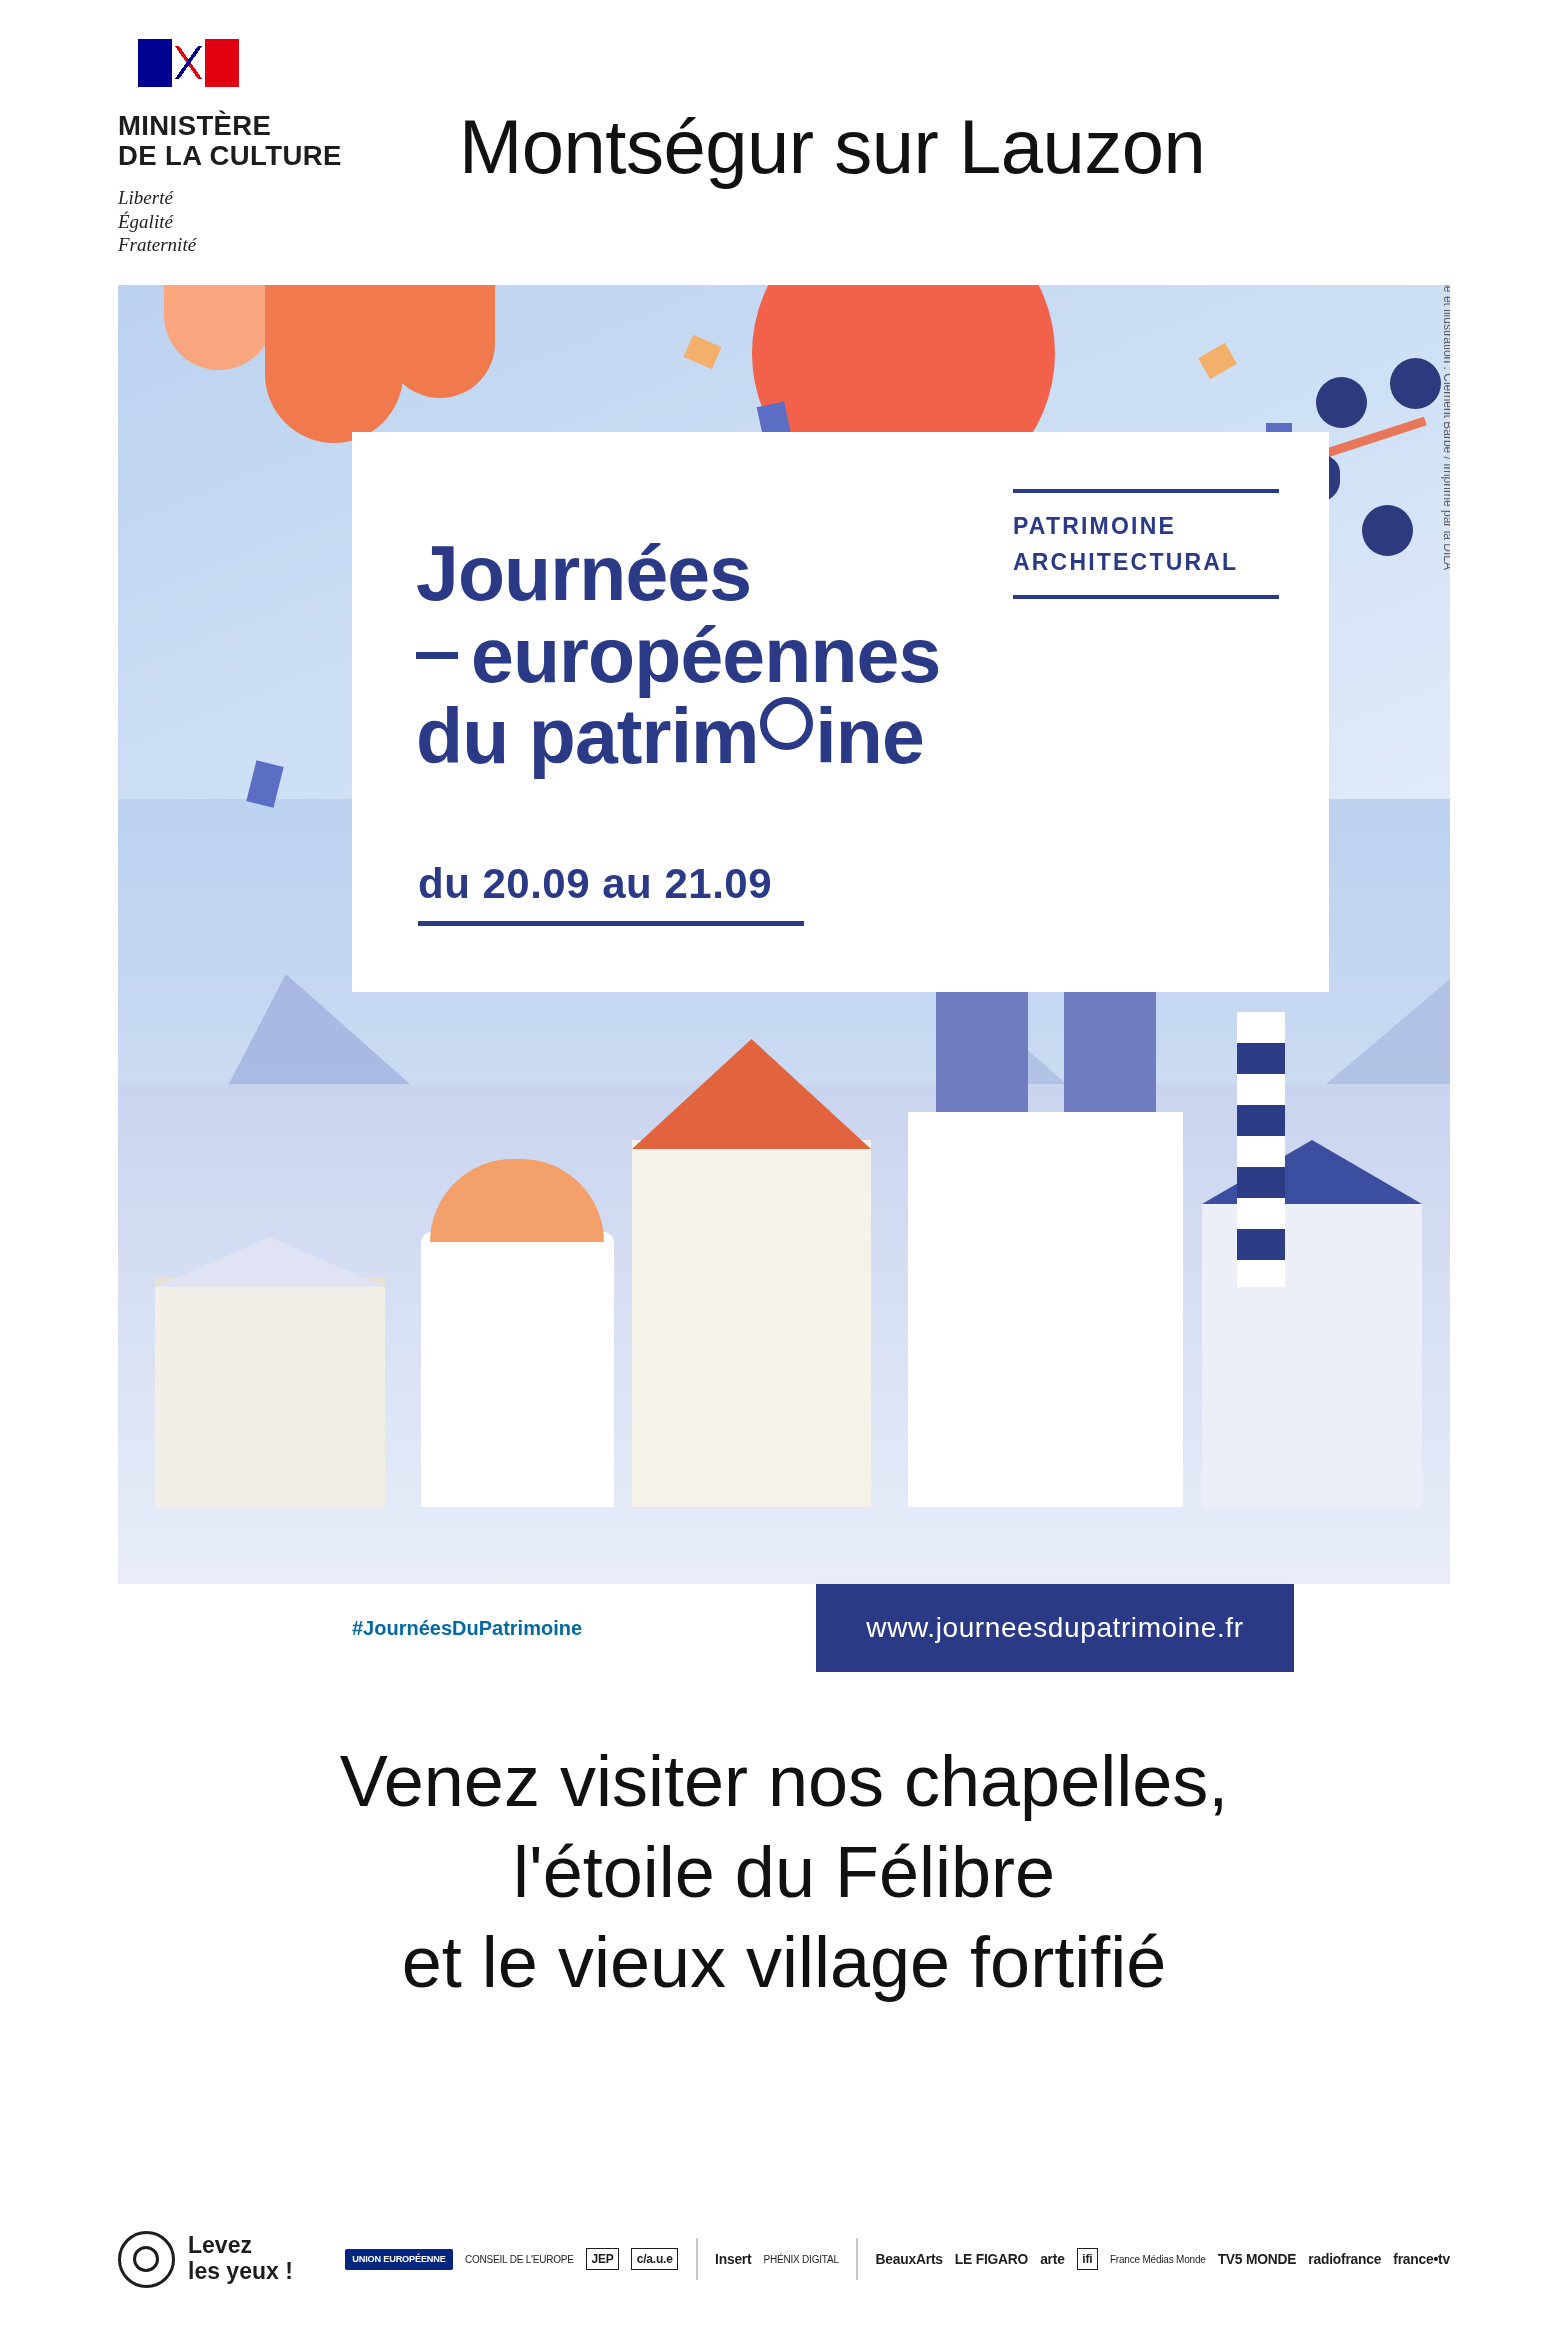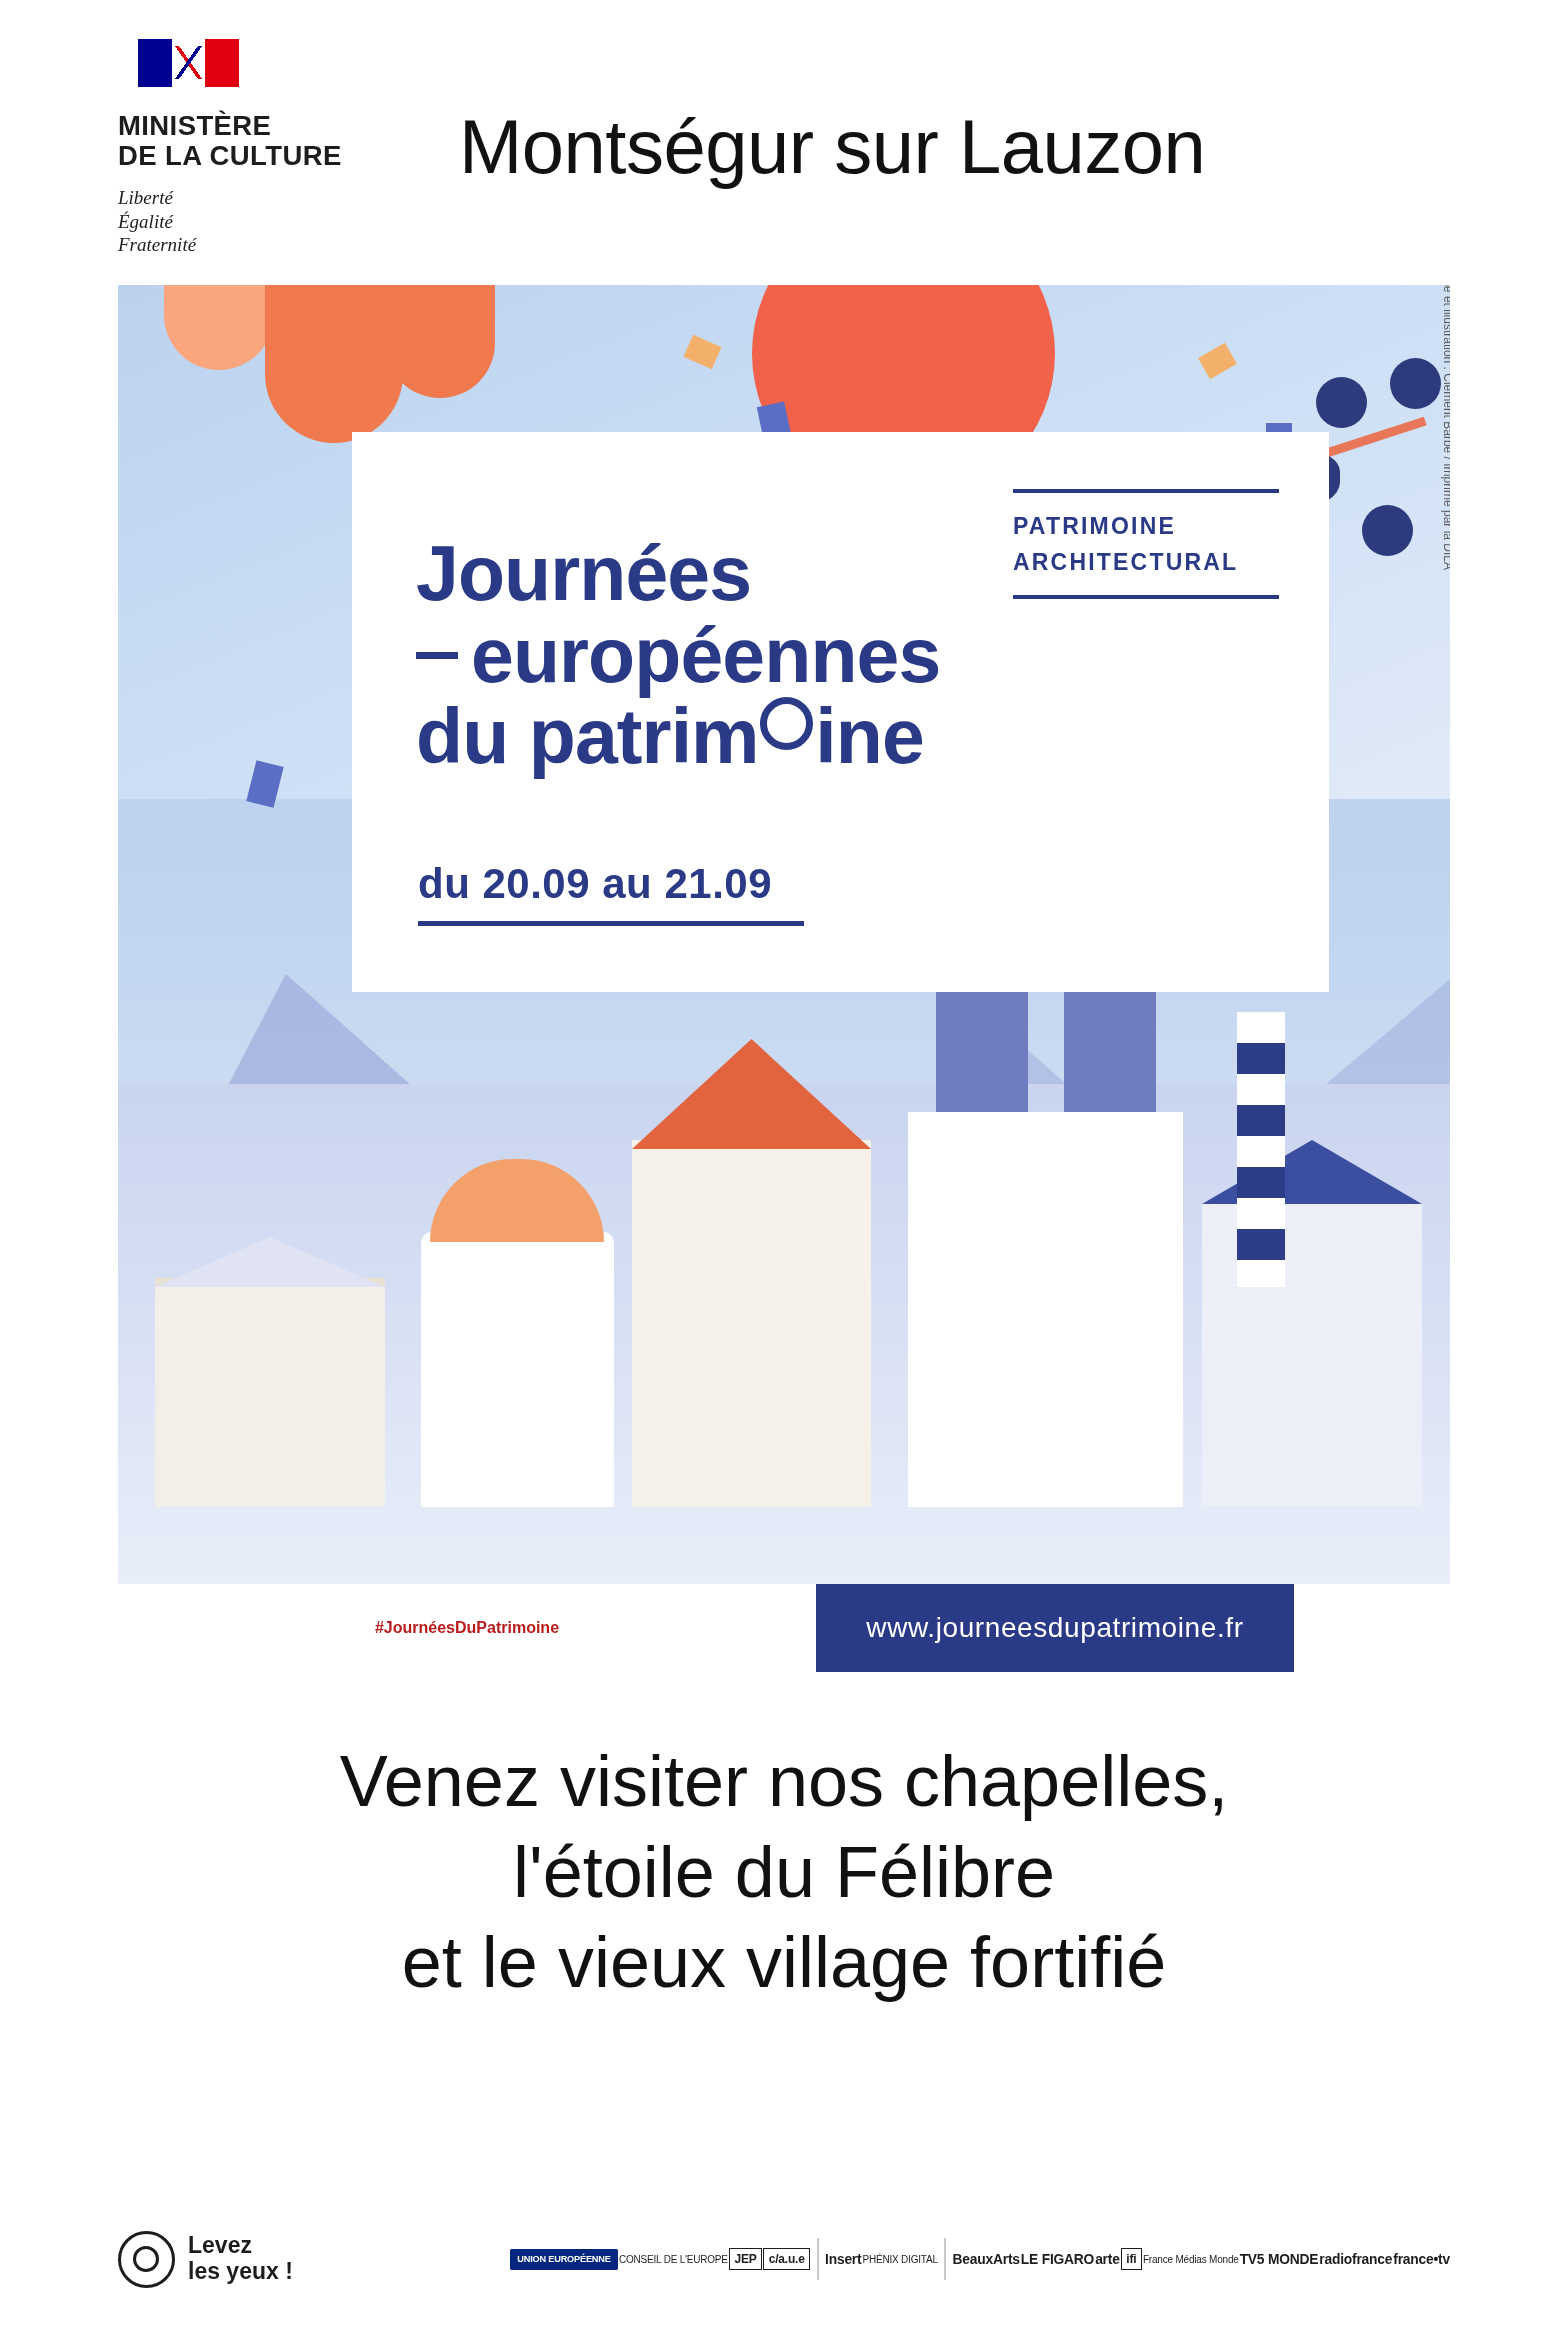--- a/index.html
+++ b/index.html
@@ -191,21 +191,21 @@
 
   
   .artbar{
     position:absolute;left:0;right:0;bottom:0;height:88px;
     display:flex;align-items:stretch;
   }
   .artbar .hashtag{
     flex:0 0 698px;
     background:#ffffff;
     display:flex;align-items:center;justify-content:center;
-    color:#b91c1c;font-weight:bold;font-size:16px;
+    color:#0369a1;font-weight:bold;font-size:20px;
   }
   .artbar .urlbox{
     flex:1;
     background:#2a3a86;
     display:flex;align-items:center;justify-content:center;
     color:#ffffff;font-weight:normal;font-size:28px;letter-spacing:0.6px;
   }
   .artbar .tail{flex:0 0 156px;background:#ffffff;}
   .credit{
     position:absolute;right:9.2px;top:285px;
@@ -242,21 +242,21 @@
     position:relative;
   }
   .levez .spiral:after{
     content:"";position:absolute;left:12px;top:12px;width:20px;height:20px;
     border-radius:50%;border:3.7px solid #1d1d1b;
   }
   .levez .lt{font-weight:bold;font-size:23px;line-height:1.12;}
   .partners{
     flex:1 1 auto;
     display:flex;align-items:center;justify-content:flex-end;
-    gap:1px;flex-wrap:nowrap;
+    gap:12px;flex-wrap:nowrap;
   }
   .partners .sep{
     width:1.8px;height:42px;background:#c9c9c9;margin:0 5.5px;
   }
   .plogo{
     font-size:13.8px;font-weight:bold;color:#1d1d1b;white-space:nowrap;
     letter-spacing:-0.2px;
   }
   .plogo.box{
     border:1.8px solid #1d1d1b;padding:2.8px 4.6px;font-size:12px;

